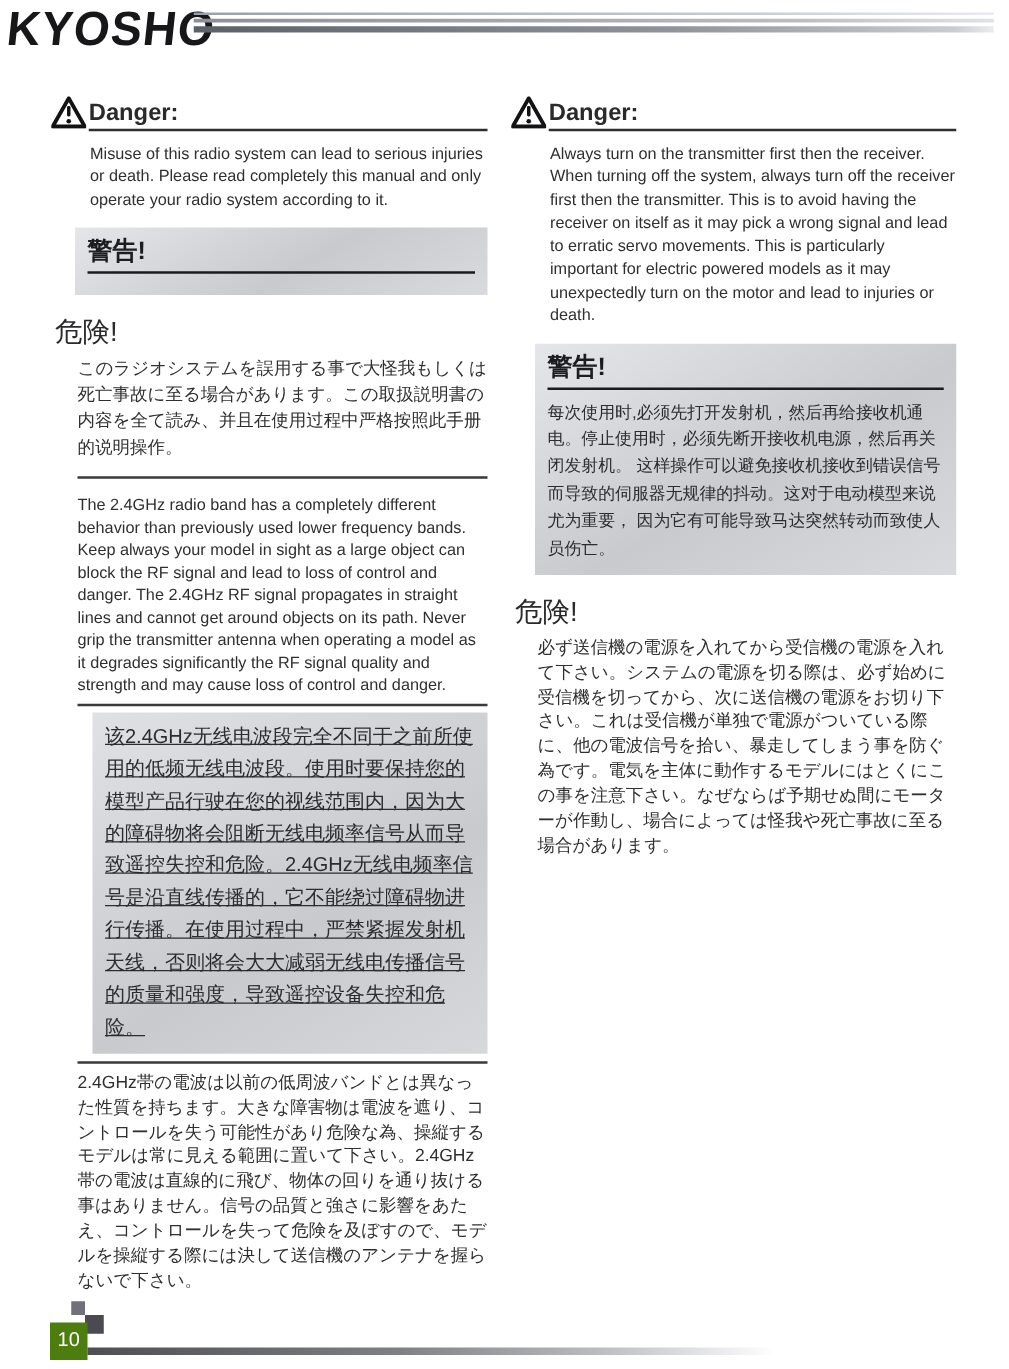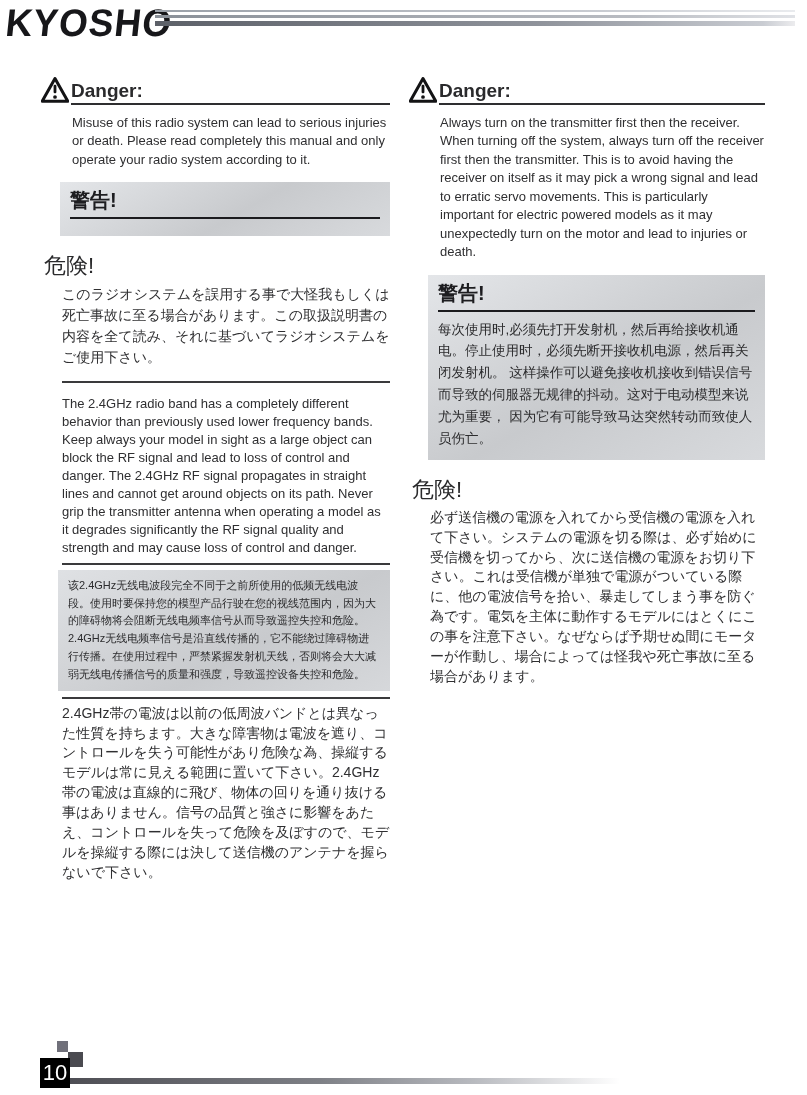--- a/index.html
+++ b/index.html
@@ -34,32 +34,32 @@
   .warnbox-head { font-size:20px; font-weight:bold; color:#1d1d20;
                   border-bottom:2px solid #1b1b1e; padding:2px 0 3px; margin-bottom:7px; }
   .warnbox-body { font-size:13.5px; line-height:1.62; color:#2c2c2e; }
 
   .kiken { font-size:22px; color:#2a2a2c; margin:15px 0 3px 0; }
   .ja { font-size:14px; line-height:1.5; color:#2f2f31; margin:3px 0 0 18px; }
 
   .rule { border-top:2px solid #3a3a3c; margin:13px 0 12px 18px; }
   .rule-tight { border-top:2px solid #3a3a3c; margin:6px 0 5px 18px; }
 
-  .graypanel { margin-left:14px; padding:7px 10px;
+  .graypanel { margin-left:30px; padding:7px 10px;
                background:linear-gradient(150deg,#dfe1e4 0%,#c8cacd 60%,#d6d8db 100%);
-               font-size:11px; line-height:1.62; color:#2c2c2e; }
+               font-size:16px; line-height:1.62; color:#2c2c2e;text-decoration:underline; }
 
   .en.rf { margin-left:18px; line-height:1.38; }
   .ja.rf { line-height:1.42; }
 
   
   .sq1 { position:absolute; left:57px; top:1041px; width:11px; height:11px; background:#70707a; }
   .sq2 { position:absolute; left:68px; top:1052px; width:15px; height:15px; background:#4a4a50; }
-  .pageno { position:absolute; left:40px; top:1058px; width:30px; height:30px; background:#000000;
-            color:#fff; font-size:22px; display:flex; align-items:center; justify-content:center; }
+  .pageno { position:absolute; left:40px; top:1058px; width:30px; height:30px; background:#4d7c0f;
+            color:#fff; font-size:16px; display:flex; align-items:center; justify-content:center; }
   .footbar { position:absolute; left:70px; top:1078px; width:625px; height:6px;
              background:linear-gradient(90deg,#4e4e54,#7e8086 40%,#b9bbc0 65%,rgba(255,255,255,0) 88%); }
 </style>
 </head>
 <body>
 
 <div class="page">
 
   <div class="logo">KYOSHO</div>
   <div class="hline hl1"></div>
@@ -77,21 +77,21 @@
       </span>
       <span class="danger-label">Danger:</span>
     </div>
     <p class="en danger-para">Misuse of this radio system can lead to serious injuries or death. Please read completely this manual and only operate your radio system according to it.</p>
 
     <div class="warnbox">
       <div class="warnbox-head">警告!</div>
     </div>
 
     <div class="kiken">危険!</div>
-    <p class="ja">このラジオシステムを誤用する事で大怪我もしくは死亡事故に至る場合があります。この取扱説明書の内容を全て読み、それに基づいてラジオシステムをご使用下さい。</p>
+    <p class="ja">このラジオシステムを誤用する事で大怪我もしくは死亡事故に至る場合があります。この取扱説明書の内容を全て読み、并且在使用过程中严格按照此手册的说明操作。</p>
 
     <div class="rule"></div>
 
     <p class="en rf">The 2.4GHz radio band has a completely different behavior than previously used lower frequency bands. Keep always your model in sight as a large object can block the RF signal and lead to loss of control and danger. The 2.4GHz RF signal propagates in straight lines and cannot get around objects on its path. Never grip the transmitter antenna when operating a model as it degrades significantly the RF signal quality and strength and may cause loss of control and danger.</p>
 
     <div class="rule-tight"></div>
     <div class="graypanel">该2.4GHz无线电波段完全不同于之前所使用的低频无线电波段。使用时要保持您的模型产品行驶在您的视线范围内，因为大的障碍物将会阻断无线电频率信号从而导致遥控失控和危险。2.4GHz无线电频率信号是沿直线传播的，它不能绕过障碍物进行传播。在使用过程中，严禁紧握发射机天线，否则将会大大减弱无线电传播信号的质量和强度，导致遥控设备失控和危险。</div>
     <div class="rule-tight"></div>
 
     <p class="ja rf">2.4GHz帯の電波は以前の低周波バンドとは異なった性質を持ちます。大きな障害物は電波を遮り、コントロールを失う可能性があり危険な為、操縦するモデルは常に見える範囲に置いて下さい。2.4GHz帯の電波は直線的に飛び、物体の回りを通り抜ける事はありません。信号の品質と強さに影響をあたえ、コントロールを失って危険を及ぼすので、モデルを操縦する際には決して送信機のアンテナを握らないで下さい。</p>

